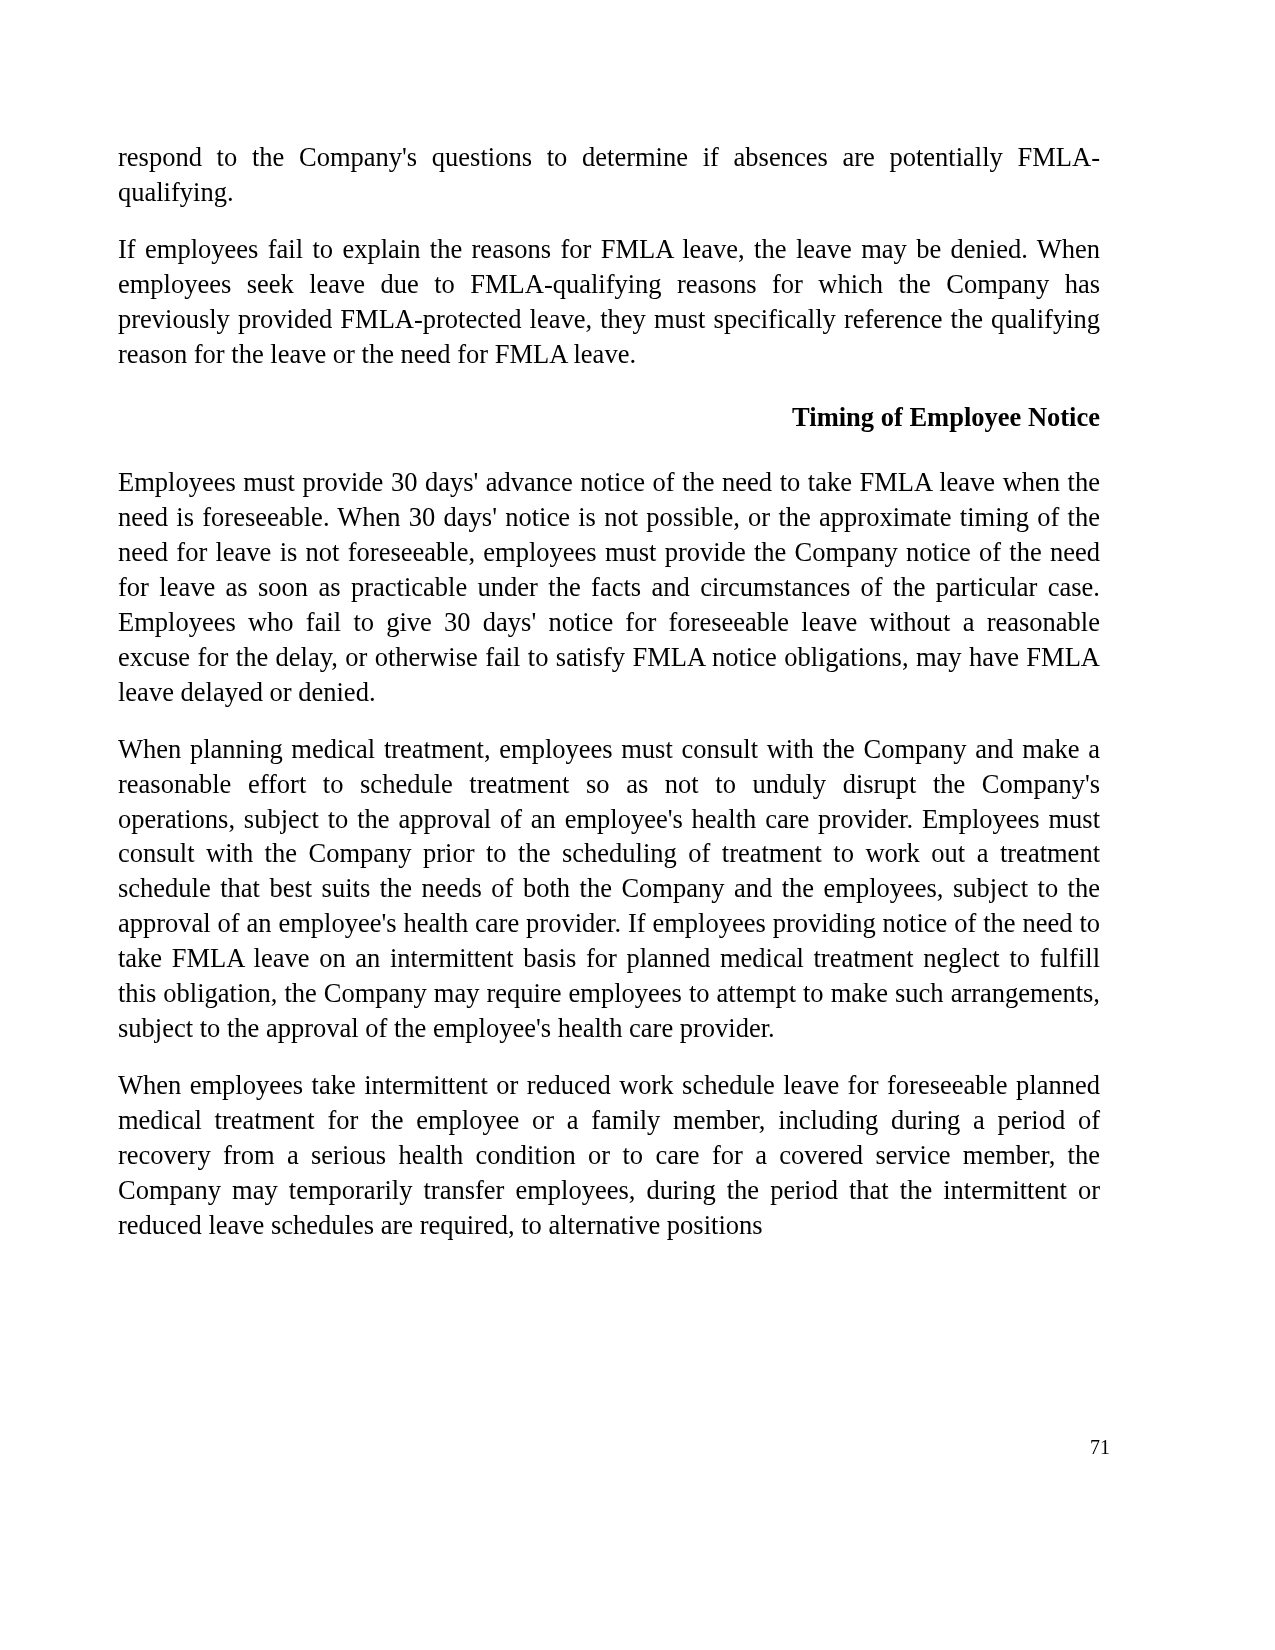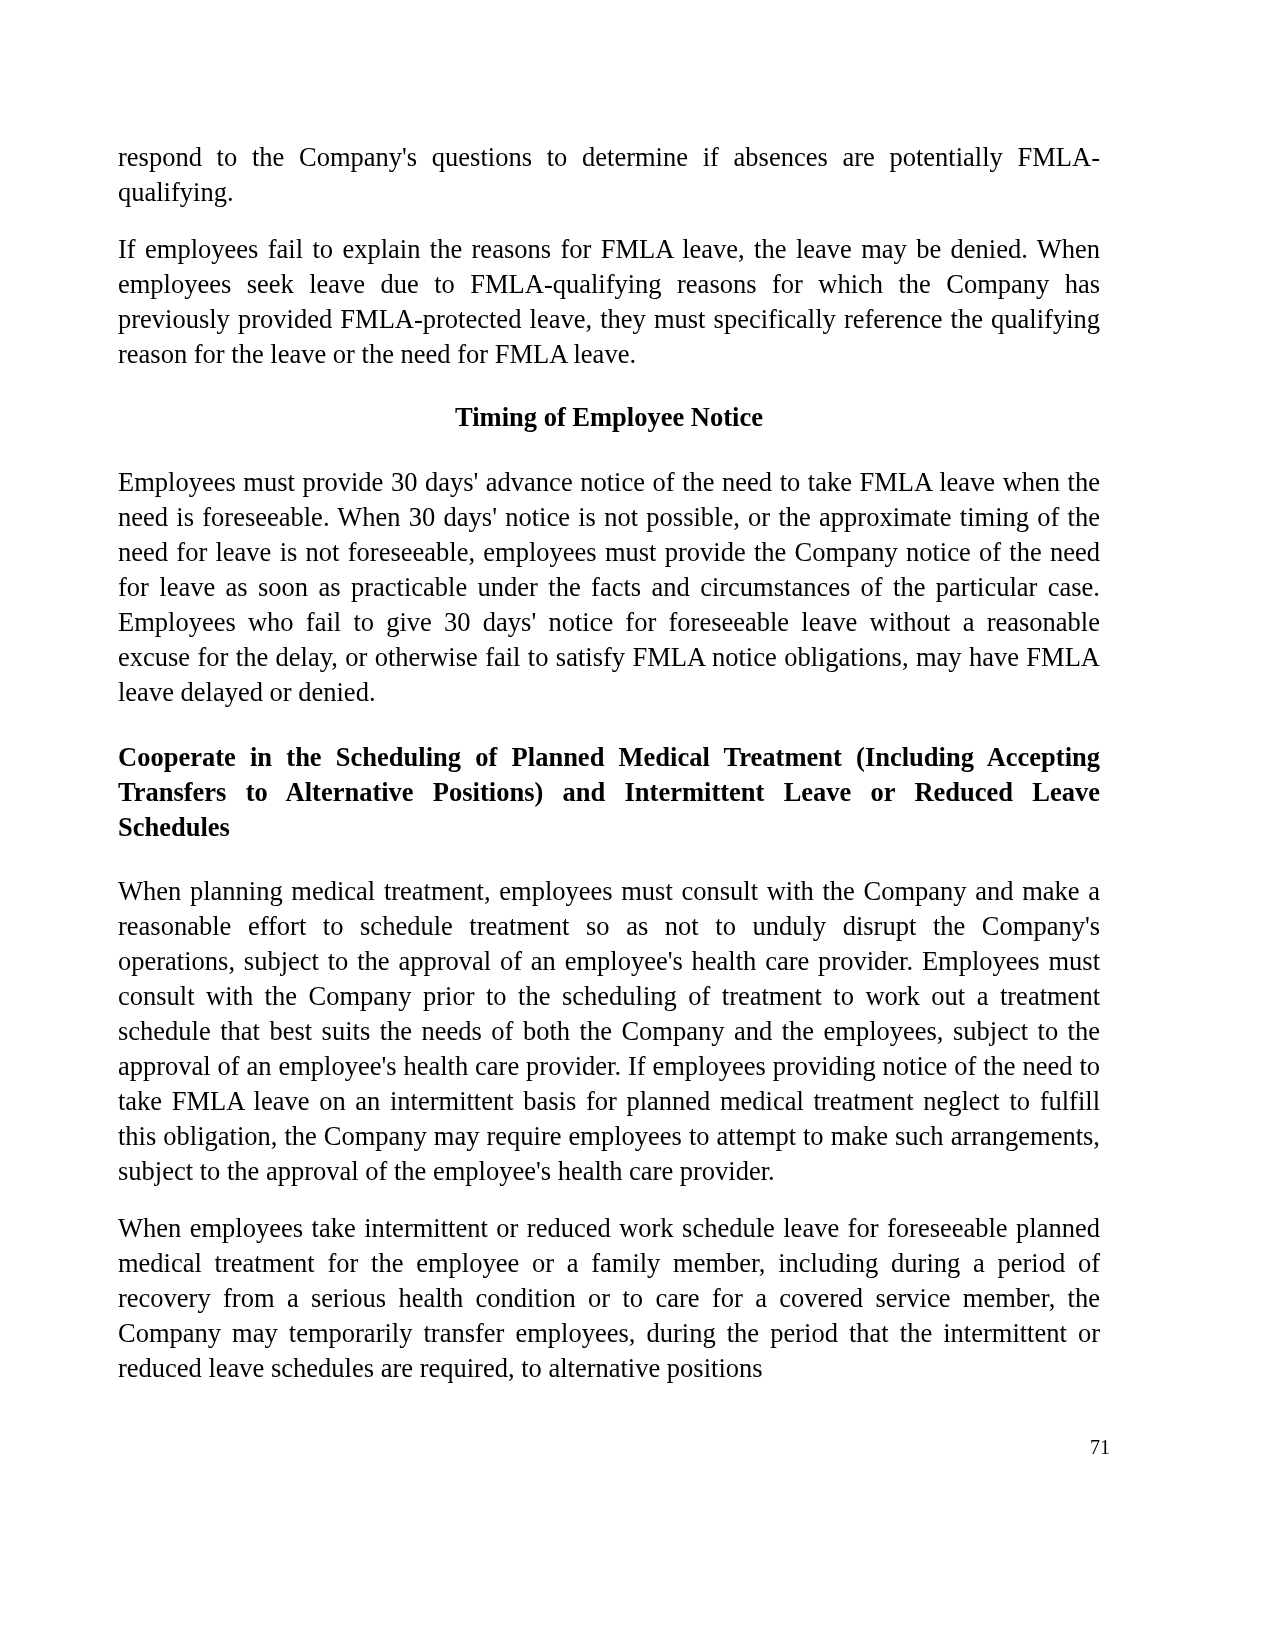--- a/index.html
+++ b/index.html
@@ -29,21 +29,21 @@
     line-height: 1.32;
     text-align: justify;
     text-justify: inter-word;
     hyphens: none;
   }
   h2.heading {
     margin: 28px 0 30px 0;
     font-size: 26.5px;
     line-height: 1.32;
     font-weight: bold;
-    text-align: center;
+    text-align: right;
   }
   h2.heading.justified {
     text-align: justify;
     text-justify: inter-word;
     margin: 30px 0 30px 0;
   }
   .page-number {
     position: absolute;
     left: 0;
     right: 0;
@@ -60,21 +60,20 @@
   <div class="doc-body">
 
     <p class="para">respond to the Company's questions to determine if absences are potentially FMLA-qualifying.</p>
 
     <p class="para">If employees fail to explain the reasons for FMLA leave, the leave may be denied. When employees seek leave due to FMLA-qualifying reasons for which the Company has previously provided FMLA-protected leave, they must specifically reference the qualifying reason for the leave or the need for FMLA leave.</p>
 
     <h2 class="heading">Timing of Employee Notice</h2>
 
     <p class="para">Employees must provide 30 days' advance notice of the need to take FMLA leave when the need is foreseeable. When 30 days' notice is not possible, or the approximate timing of the need for leave is not foreseeable, employees must provide the Company notice of the need for leave as soon as practicable under the facts and circumstances of the particular case. Employees who fail to give 30 days' notice for foreseeable leave without a reasonable excuse for the delay, or otherwise fail to satisfy FMLA notice obligations, may have FMLA leave delayed or denied.</p>
 
-    <h2 class="heading justified">Cooperate in the Scheduling of Planned Medical Treatment (Including Accepting Transfers to Alternative Positions) and Intermittent Leave or Reduced Leave Schedules</h2>
 
     <p class="para">When planning medical treatment, employees must consult with the Company and make a reasonable effort to schedule treatment so as not to unduly disrupt the Company's operations, subject to the approval of an employee's health care provider. Employees must consult with the Company prior to the scheduling of treatment to work out a treatment schedule that best suits the needs of both the Company and the employees, subject to the approval of an employee's health care provider. If employees providing notice of the need to take FMLA leave on an intermittent basis for planned medical treatment neglect to fulfill this obligation, the Company may require employees to attempt to make such arrangements, subject to the approval of the employee's health care provider.</p>
 
     <p class="para">When employees take intermittent or reduced work schedule leave for foreseeable planned medical treatment for the employee or a family member, including during a period of recovery from a serious health condition or to care for a covered service member, the Company may temporarily transfer employees, during the period that the intermittent or reduced leave schedules are required, to alternative positions</p>
 
   </div>
 
   <div class="page-number">71</div>
 </div>
 

